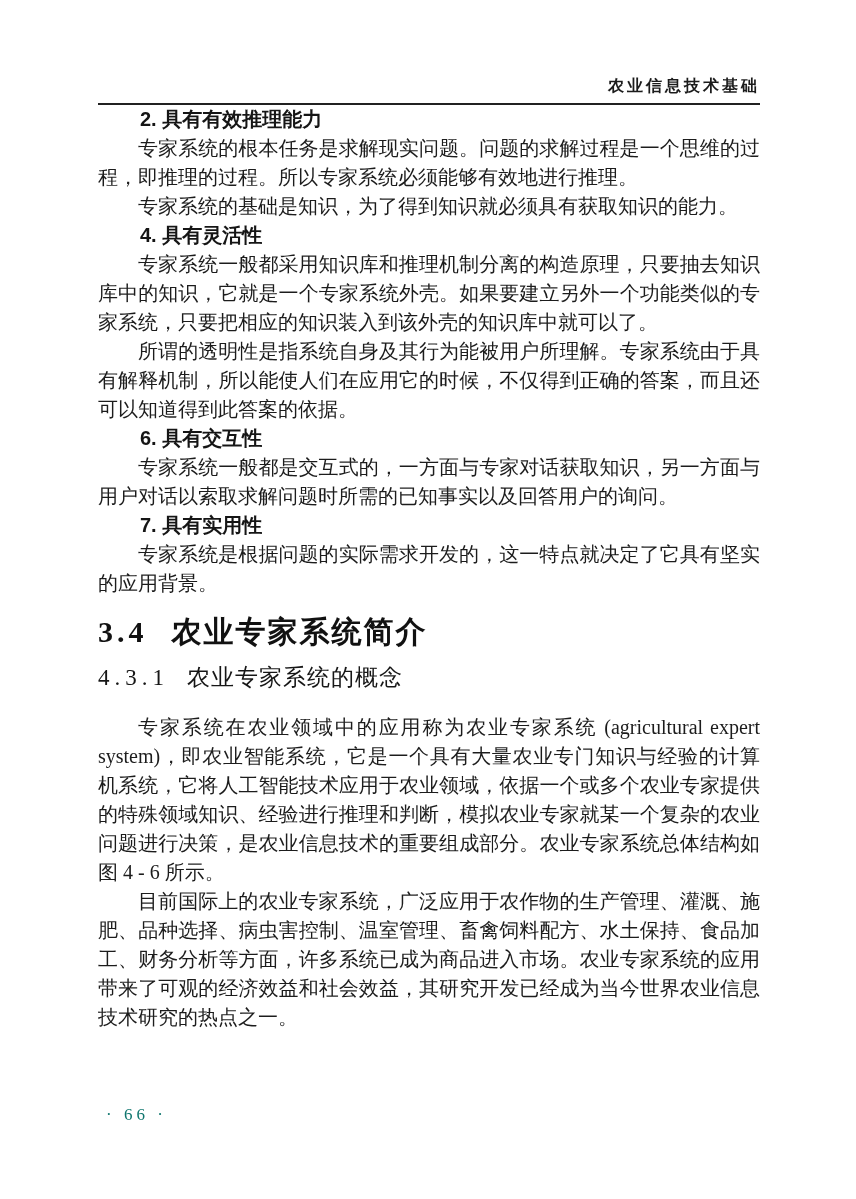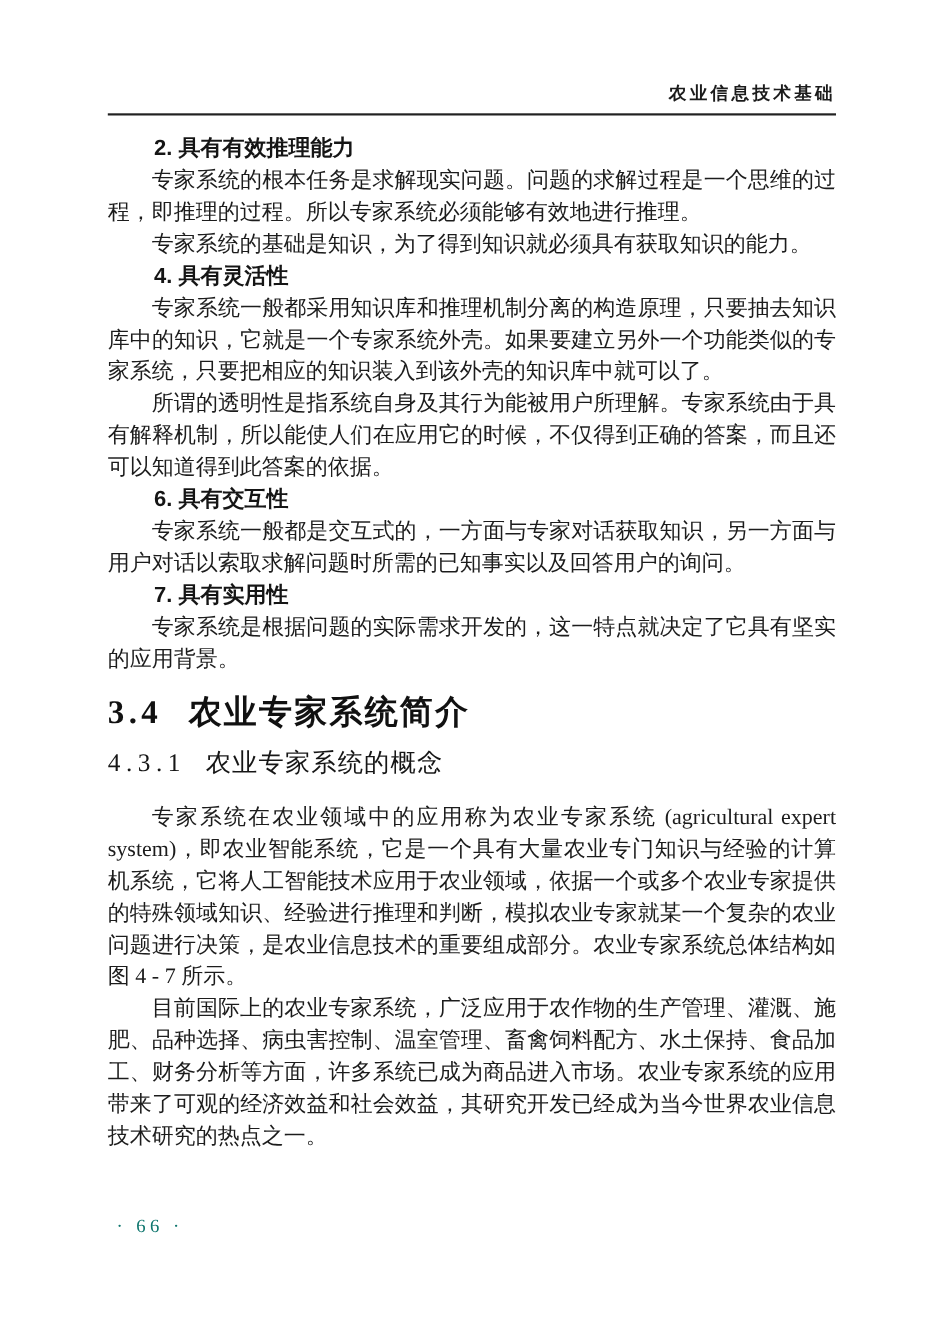--- a/index.html
+++ b/index.html
@@ -25,21 +25,20 @@
     font-weight: 600;
     letter-spacing: 3px;
     color: #1b1b1b;
     line-height: 19px;
   }
   .header-rule {
     border-bottom: 2px solid #212121;
     margin-top: 8px;
   }
   .doc-main {
-    margin-top: 16px;
   }
   .feature-heading {
     margin: 0;
     padding-left: 42px;
     font-family: "Liberation Sans", sans-serif;
     font-size: 20px;
     font-weight: bold;
     line-height: 29px;
     color: #151515;
   }
@@ -123,21 +122,21 @@
 
     <h1 class="section-heading">
       <span class="sec-num">3.4</span><span>农业专家系统简介</span>
     </h1>
 
     <h2 class="subsection-heading">
       <span class="sub-num">4.3.1</span><span>农业专家系统的概念</span>
     </h2>
 
     <div class="concept-block">
-      <p class="body-para">专家系统在农业领域中的应用称为农业专家系统 (agricultural expert system)，即农业智能系统，它是一个具有大量农业专门知识与经验的计算机系统，它将人工智能技术应用于农业领域，依据一个或多个农业专家提供的特殊领域知识、经验进行推理和判断，模拟农业专家就某一个复杂的农业问题进行决策，是农业信息技术的重要组成部分。农业专家系统总体结构如图 4 - 7 所示。</p>
+      <p class="body-para">专家系统在农业领域中的应用称为农业专家系统 (agricultural expert system)，即农业智能系统，它是一个具有大量农业专门知识与经验的计算机系统，它将人工智能技术应用于农业领域，依据一个或多个农业专家提供的特殊领域知识、经验进行推理和判断，模拟农业专家就某一个复杂的农业问题进行决策，是农业信息技术的重要组成部分。农业专家系统总体结构如图 4 - 6 所示。</p>
       <p class="body-para">目前国际上的农业专家系统，广泛应用于农作物的生产管理、灌溉、施肥、品种选择、病虫害控制、温室管理、畜禽饲料配方、水土保持、食品加工、财务分析等方面，许多系统已成为商品进入市场。农业专家系统的应用带来了可观的经济效益和社会效益，其研究开发已经成为当今世界农业信息技术研究的热点之一。</p>
     </div>
 
   </main>
 
   <div class="page-number">· 66 ·</div>
 
 </div>
 
 </body></html>

